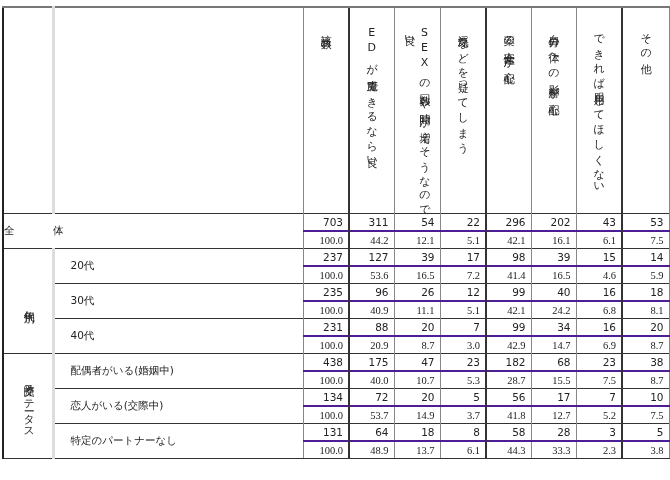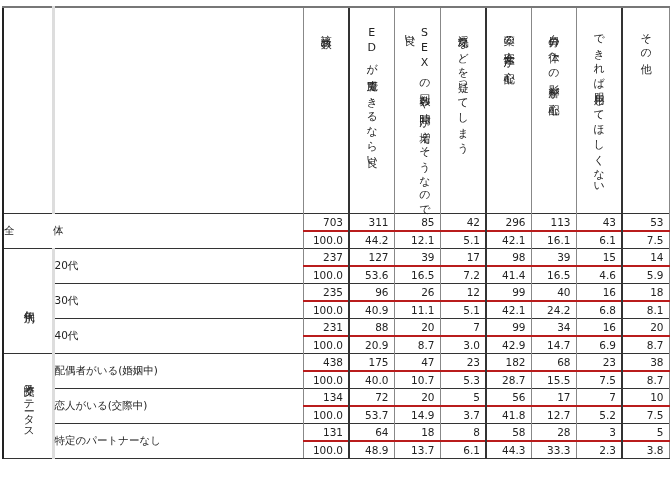--- a/index.html
+++ b/index.html
@@ -4,23 +4,23 @@
 <style>
   html, body { margin:0; padding:0; background:#fff; }
   body { width:670px; height:480px; position:relative; overflow:hidden;
     font-family:"DejaVu Sans", sans-serif; color:#222; }
   table { position:absolute; left:2px; top:6px; border-collapse:collapse; table-layout:fixed; }
   td { padding:0; font-size:10.5px; }
   .hdr td { height:205px; vertical-align:top; border-left:1px solid #888; border-right:1px solid #888; border-top:2px solid #777; }
   .vert { writing-mode:vertical-rl; text-orientation:upright; font-size:11px; line-height:15px; letter-spacing:2px; margin:18px auto 0; display:block; }
   .num { text-align:right; padding-right:5px; height:16px; border-left:1px solid #888; }
   .n-row td.num { border-top:1px solid #333;margin-left:8px; }
-  .p-row td.num { border-top:2px solid #b91c1c; }
+  .p-row td.num { border-top:2px solid #4c1d95;font-family:Liberation Serif, serif; }
   .thickL { border-left:2px solid #333 !important; }
-  .label { border-top:1px solid #333; }
+  .label { border-top:1px solid #333; padding-left:16px; }
   .group { text-align:center; border-top:1px solid #333; border-left:2px solid #222; border-right:3px solid #ddd; }
   .group span { writing-mode:vertical-rl; text-orientation:upright; font-size:11px; letter-spacing:1px; }
   .total { text-align:left; border-top:1px solid #333; border-left:2px solid #222; letter-spacing:14px; }
   .last td { border-bottom:1px solid #333; }
   .rend { border-right:1px solid #888; }
 </style>
 </head>
 <body>
 
 <table>
@@ -62,24 +62,24 @@
           <span class="vert">できれば服用してほしくない</span>
         </td>
       <td class="thickL rend">
           <span class="vert">その他</span>
         </td>
     </tr>
   <tr class="n-row">
         <td colspan="2" rowspan="2" class="total">全　体</td>
         <td class="num">703</td>
         <td class="num thickL">311</td>
-        <td class="num">85</td>
-        <td class="num">42</td>
+        <td class="num">54</td>
+        <td class="num">22</td>
         <td class="num thickL">296</td>
-        <td class="num">113</td>
+        <td class="num">202</td>
         <td class="num">43</td>
         <td class="num thickL rend">53</td>
       </tr>
       <tr class="p-row">
         <td class="num">100.0</td>
         <td class="num thickL">44.2</td>
         <td class="num">12.1</td>
         <td class="num">5.1</td>
         <td class="num thickL">42.1</td>
         <td class="num">16.1</td>

